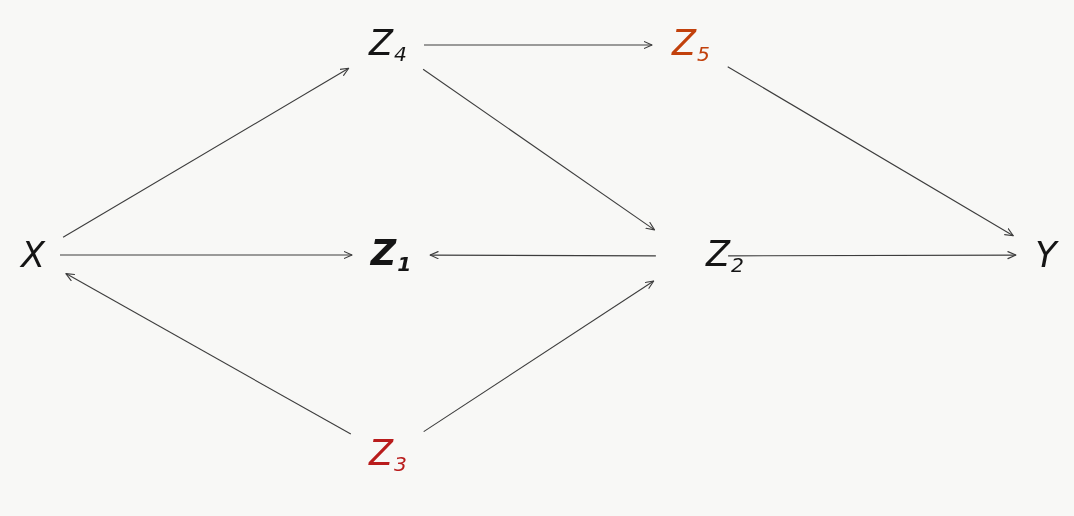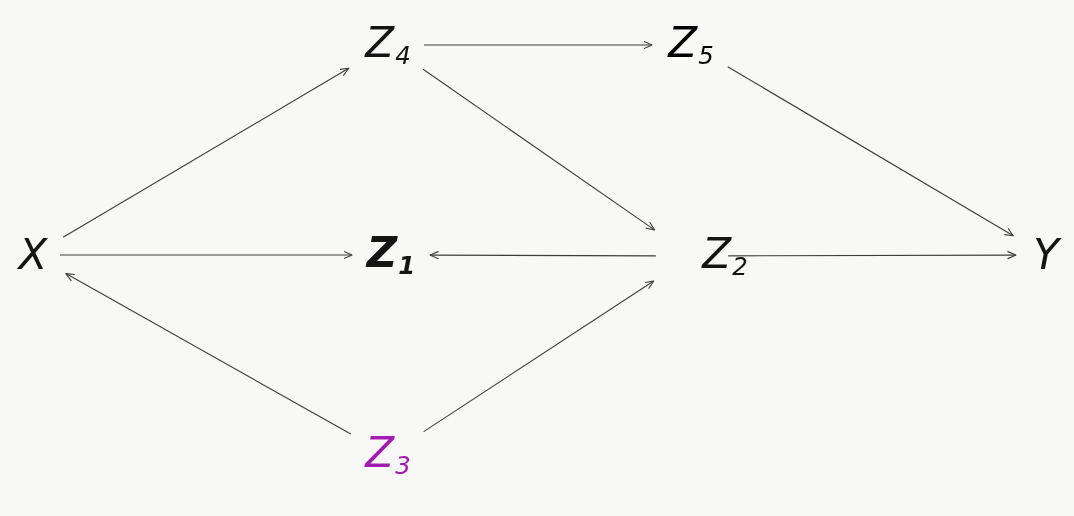--- a/index.html
+++ b/index.html
@@ -21,21 +21,21 @@
     position: absolute;
     left: 0;
     top: 0;
     width: 1074px;
     height: 516px;
   }
   .node {
     position: absolute;
     transform: translate(-50%, -50%);
     font-style: italic;
-    font-size: 42px;
+    font-size: 35px;
     line-height: 1;
     white-space: nowrap;
     user-select: none;
   }
   .node .sub {
     font-size: 0.58em;
     font-style: italic;
     vertical-align: -0.28em;
     margin-left: 1px;
   }
@@ -59,17 +59,17 @@
         <line x1="655.9" y1="255.9" x2="430.1" y2="255.1" stroke="#3d3d3d" stroke-width="1.1" marker-end="url(#arrow)"></line>
         <line x1="728.1" y1="255.9" x2="1015.9" y2="255.1" stroke="#3d3d3d" stroke-width="1.1" marker-end="url(#arrow)"></line>
         <line x1="350.8" y1="434.1" x2="65.9" y2="273.6" stroke="#3d3d3d" stroke-width="1.1" marker-end="url(#arrow)"></line>
         <line x1="423.7" y1="431.6" x2="653.7" y2="281.0" stroke="#3d3d3d" stroke-width="1.1" marker-end="url(#arrow)"></line>
       </g>
   </svg>
 
 <div class="node" style="left: 33px; top: 255px; color: rgb(21, 21, 21);"><span>X</span></div>
     <div class="node" style="left: 391px; top: 255px; color: rgb(21, 21, 21); font-weight: bold;"><span>Z</span><span class="sub">1</span></div>
     <div class="node" style="left: 692px; top: 256px; color: rgb(21, 21, 21); margin-left: 33px;"><span>Z</span><span class="sub">2</span></div>
-    <div class="node" style="left: 388px; top: 455px; color: #a21caf;"><span>Z</span><span class="sub">3</span></div>
+    <div class="node" style="left: 388px; top: 455px; color: #b91c1c;"><span>Z</span><span class="sub">3</span></div>
     <div class="node" style="left: 388px; top: 45px; color: rgb(21, 21, 21);"><span>Z</span><span class="sub">4</span></div>
-    <div class="node" style="left: 691px; top: 45px; color: #000000;"><span>Z</span><span class="sub">5</span></div>
+    <div class="node" style="left: 691px; top: 45px; color: #c2410c;"><span>Z</span><span class="sub">5</span></div>
     <div class="node" style="left: 1046px; top: 255px; color: rgb(21, 21, 21);"><span>Y</span></div>
   </div>
 
 </body></html>

